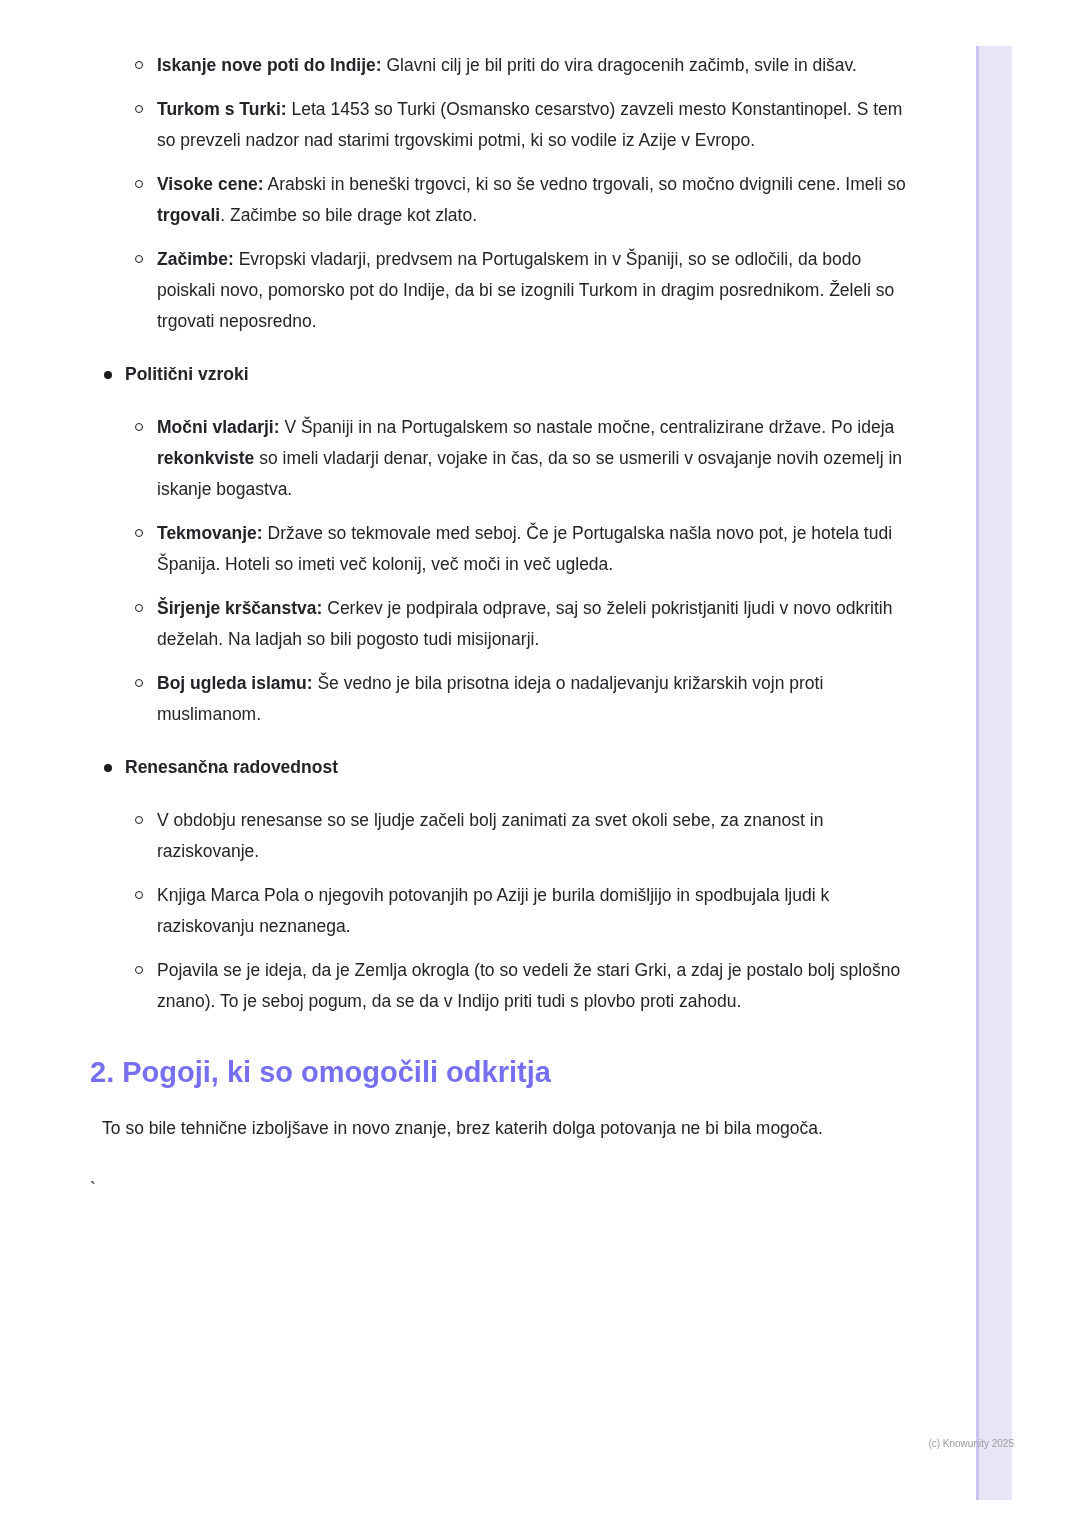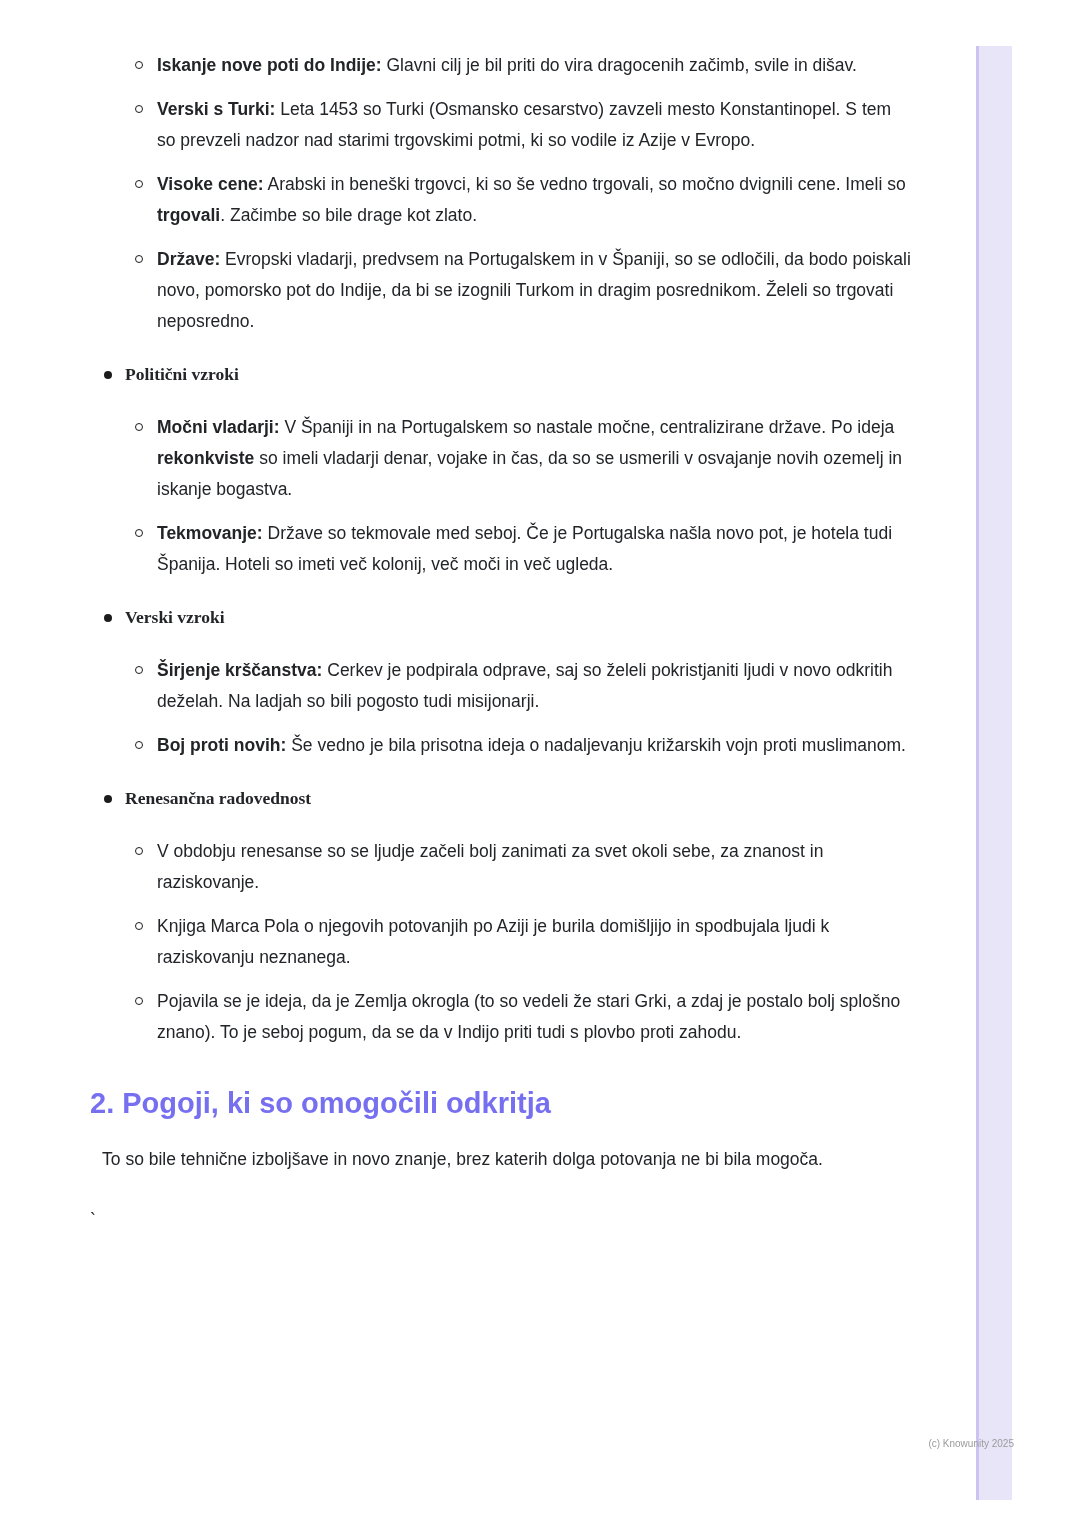--- a/index.html
+++ b/index.html
@@ -28,21 +28,21 @@
     top:50px;
     width:845px;
     z-index:2;
     font-size:17.5px;
     line-height:31px;
   }
   .li{position:relative;}
   .li .t{margin:0;}
   .l2{padding-left:67px;margin:0 0 13px 0;}
   .l2 .t{max-width:755px;}
-  .l1{padding-left:35px;margin:22px 0 22px 0;font-family:Liberation Serif, serif;}
+  .l1{padding-left:35px;margin:22px 0 22px 0;}
   .mk{position:absolute;display:block;}
   .mk.c{
     left:45px;top:11px;width:8px;height:8px;
     border:1.5px solid #1c1c1c;border-radius:50%;
     box-sizing:border-box;background:transparent;
   }
   .mk.d{
     left:14px;top:12px;width:8px;height:8px;
     border-radius:50%;background:#1c1c1c;
   }
@@ -75,61 +75,57 @@
 
   <div class="content">
 
     <div class="li l2">
       <span class="mk c"></span>
       <p class="t"><b>Iskanje nove poti do Indije:</b><span> Glavni cilj je bil priti do vira dragocenih začimb, svile in dišav.</span><b></b><span></span></p>
     </div>
 
     <div class="li l2">
       <span class="mk c"></span>
-      <p class="t"><b>Verski s Turki:</b><span> Leta 1453 so Turki (Osmansko cesarstvo) zavzeli mesto Konstantinopel. S tem so prevzeli nadzor nad starimi trgovskimi potmi, ki so vodile iz Azije v Evropo.</span><b></b><span></span></p>
+      <p class="t"><b>Turkom s Turki:</b><span> Leta 1453 so Turki (Osmansko cesarstvo) zavzeli mesto Konstantinopel. S tem so prevzeli nadzor nad starimi trgovskimi potmi, ki so vodile iz Azije v Evropo.</span><b></b><span></span></p>
     </div>
 
     <div class="li l2">
       <span class="mk c"></span>
       <p class="t"><b>Visoke cene:</b><span> Arabski in beneški trgovci, ki so še vedno trgovali, so močno dvignili cene. Imeli so </span><b>trgovali</b><span>. Začimbe so bile drage kot zlato.</span></p>
     </div>
 
     <div class="li l2">
       <span class="mk c"></span>
-      <p class="t"><b>Države:</b><span> Evropski vladarji, predvsem na Portugalskem in v Španiji, so se odločili, da bodo poiskali novo, pomorsko pot do Indije, da bi se izognili Turkom in dragim posrednikom. Želeli so trgovati neposredno.</span><b></b><span></span></p>
+      <p class="t"><b>Začimbe:</b><span> Evropski vladarji, predvsem na Portugalskem in v Španiji, so se odločili, da bodo poiskali novo, pomorsko pot do Indije, da bi se izognili Turkom in dragim posrednikom. Želeli so trgovati neposredno.</span><b></b><span></span></p>
     </div>
 
     <div class="li l1">
       <span class="mk d"></span>
       <p class="t"><b>Politični vzroki</b></p>
     </div>
 
     <div class="li l2">
       <span class="mk c"></span>
       <p class="t"><b>Močni vladarji:</b><span> V Španiji in na Portugalskem so nastale močne, centralizirane države. Po ideja </span><b>rekonkviste</b><span> so imeli vladarji denar, vojake in čas, da so se usmerili v osvajanje novih ozemelj in iskanje bogastva.</span></p>
     </div>
 
     <div class="li l2">
       <span class="mk c"></span>
       <p class="t"><b>Tekmovanje:</b><span> Države so tekmovale med seboj. Če je Portugalska našla novo pot, je hotela tudi Španija. Hoteli so imeti več kolonij, več moči in več ugleda.</span><b></b><span></span></p>
     </div>
 
-    <div class="li l1">
-      <span class="mk d"></span>
-      <p class="t"><b>Verski vzroki</b></p>
-    </div>
 
     <div class="li l2">
       <span class="mk c"></span>
       <p class="t"><b>Širjenje krščanstva:</b><span> Cerkev je podpirala odprave, saj so želeli pokristjaniti ljudi v novo odkritih deželah. Na ladjah so bili pogosto tudi misijonarji.</span><b></b><span></span></p>
     </div>
 
     <div class="li l2">
       <span class="mk c"></span>
-      <p class="t"><b>Boj proti novih:</b><span> Še vedno je bila prisotna ideja o nadaljevanju križarskih vojn proti muslimanom.</span><b></b><span></span></p>
+      <p class="t"><b>Boj ugleda islamu:</b><span> Še vedno je bila prisotna ideja o nadaljevanju križarskih vojn proti muslimanom.</span><b></b><span></span></p>
     </div>
 
     <div class="li l1">
       <span class="mk d"></span>
       <p class="t"><b>Renesančna radovednost</b></p>
     </div>
 
     <div class="li l2">
       <span class="mk c"></span>
       <p class="t"><b></b><span>V obdobju renesanse so se ljudje začeli bolj zanimati za svet okoli sebe, za znanost in raziskovanje.</span><b></b><span></span></p>

